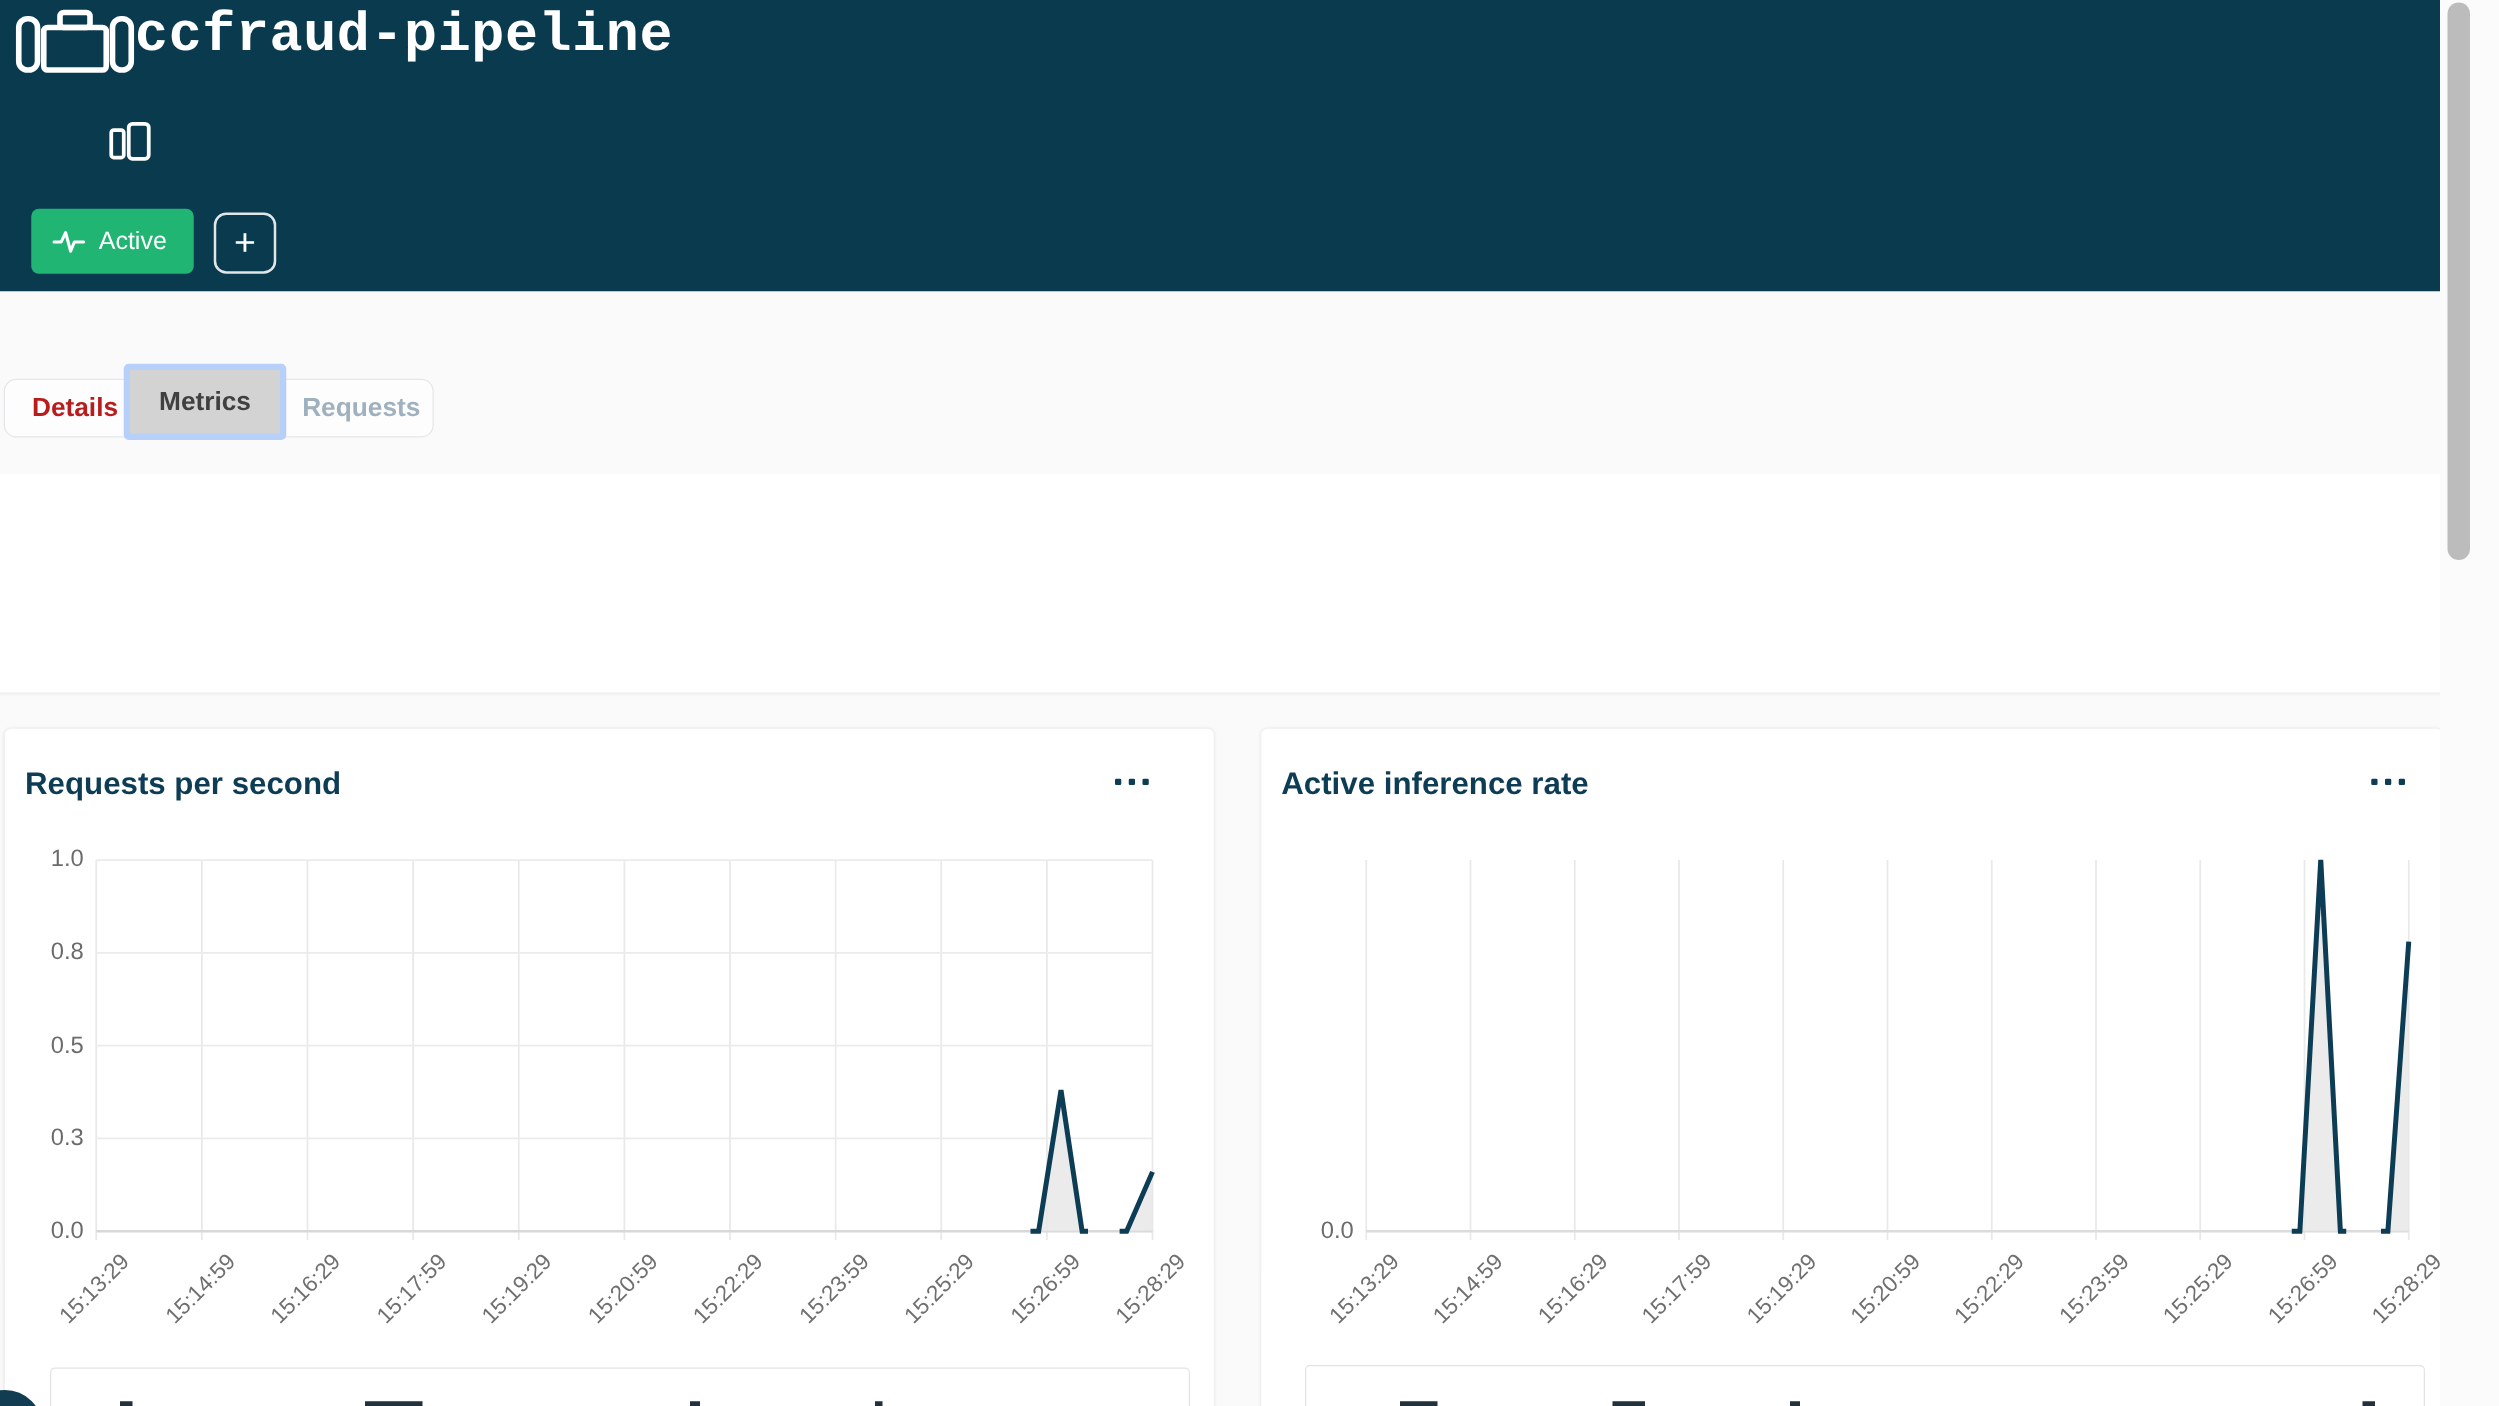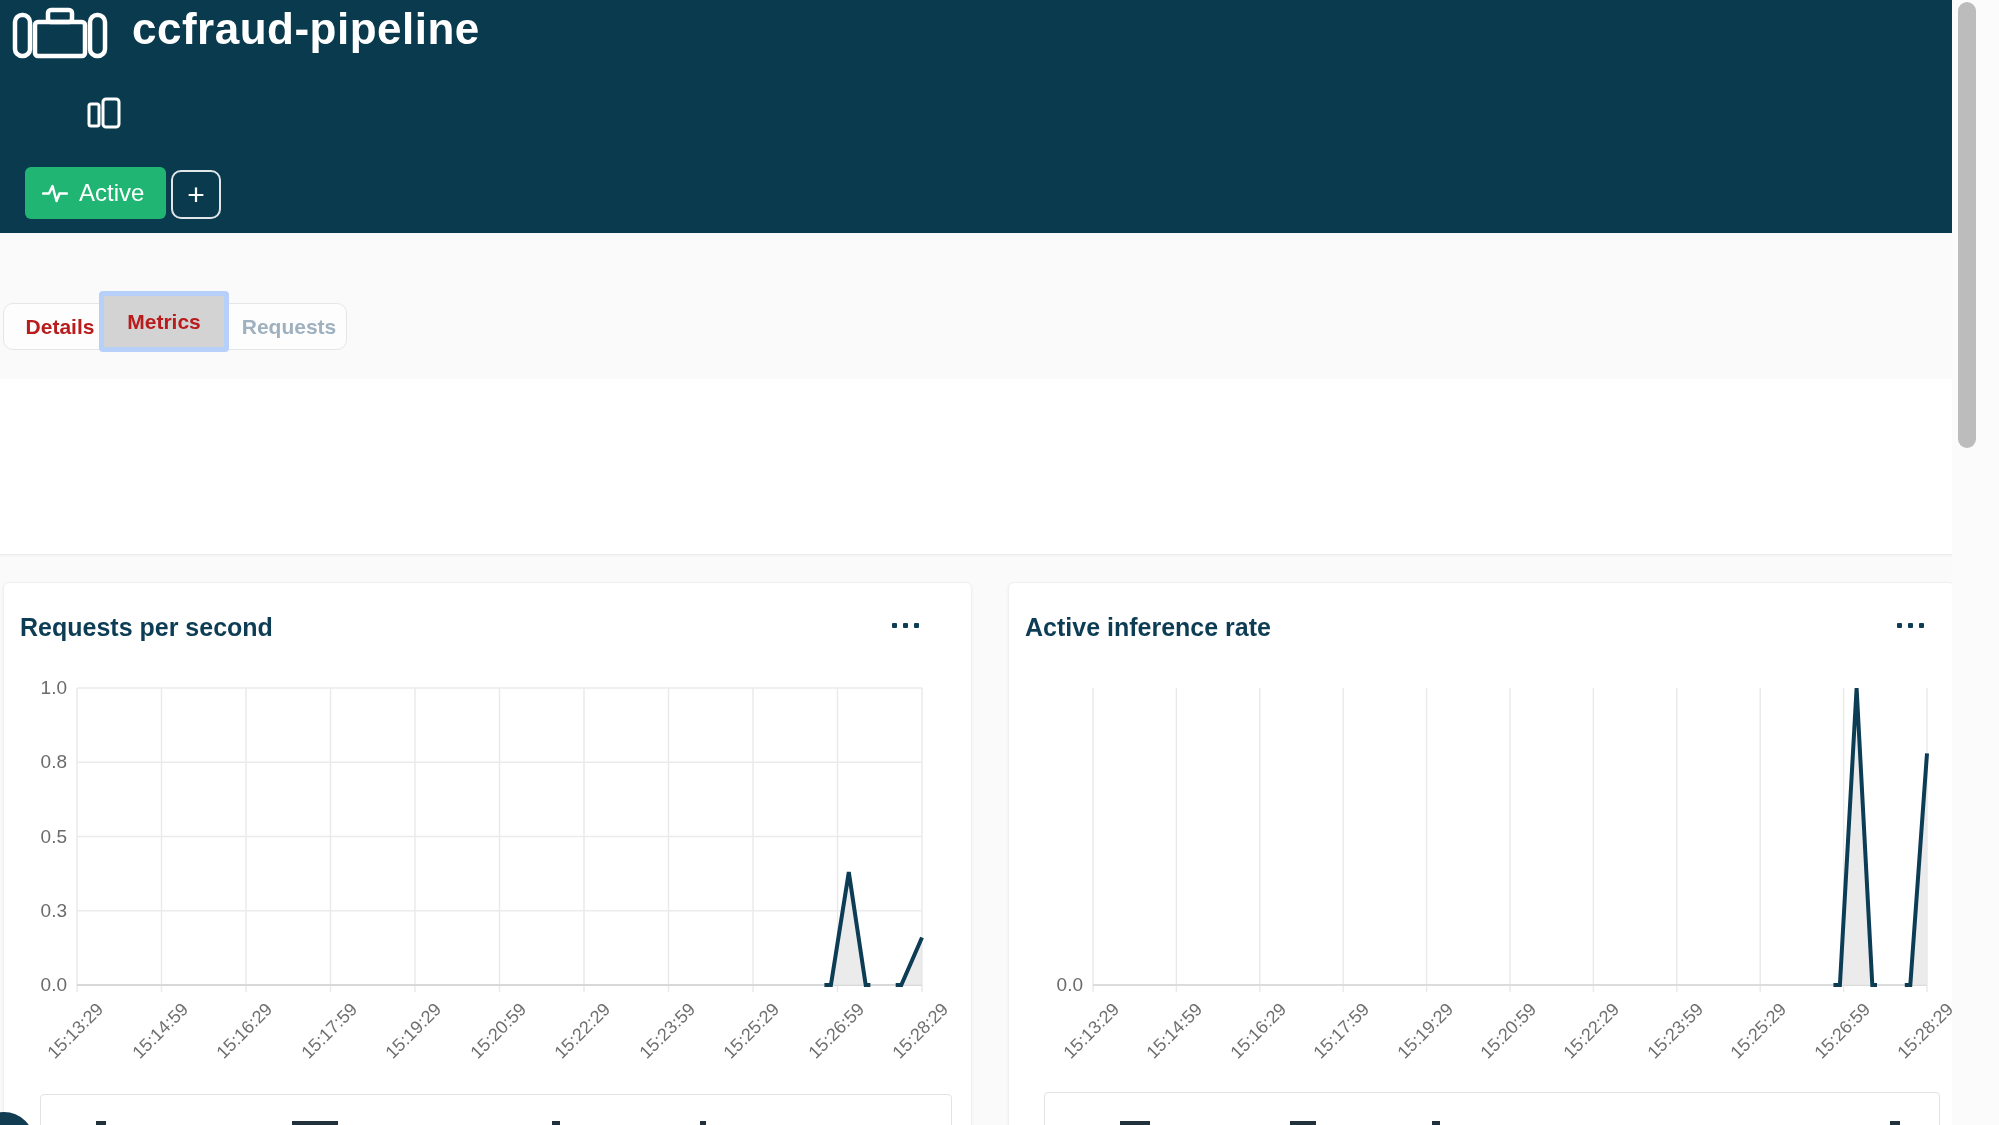--- a/index.html
+++ b/index.html
@@ -3,34 +3,34 @@
 <meta charset="utf-8">
 <style>
   * { margin:0; padding:0; box-sizing:border-box; }
   html,body { background:#fafafa; }
   body { font-family:"Liberation Sans", sans-serif; }
   #page { position:relative; width:1999px; height:1125px; overflow:hidden; background:#fafafa; }
   .abs { position:absolute; }
 
   
   #header { left:0; top:0; width:1952px; height:233px; background:#0a3a4e; }
-  #app-title { left:132px; top:0px; color:#ffffff; font-size:44px; font-weight:bold; line-height:58px; letter-spacing:0.5px; }
+  #app-title { left:108px; top:0px; color:#ffffff; font-size:44px; font-weight:bold; line-height:58px; letter-spacing:0.5px;font-family:Liberation Mono, monospace; }
   #pipe-icon { left:12px; top:7px; }
   #id-row { left:86px; top:94px; display:flex; align-items:center; gap:14px; }
   #id-text { color:#f3f7f9; font-size:30px; font-weight:400; letter-spacing:0.5px; }
   #status-badge { left:25px; top:167px; height:52px; background:#20b573; border-radius:6px; display:flex; align-items:center; gap:11px; padding:0 22px 0 17px; }
-  #status-label { color:#ffffff; font-size:24px; }
+  #status-label { color:#ffffff; font-size:20px; }
   #add-btn { left:171px; top:170px; width:50px; height:49px; border:2px solid rgba(255,255,255,0.88); border-radius:10px; color:#ffffff; font-size:30px; font-weight:300; text-align:center; line-height:44px; background:transparent; cursor:pointer; }
 
   
   #tabbar { left:3px; top:303px; width:344px; height:47px; background:#fdfdfd; border:1px solid #e4e7e9; border-radius:10px; }
   .tab { position:absolute; top:0; height:45px; display:flex; align-items:center; justify-content:center; font-size:21px; font-weight:600; color:#b91c1c; cursor:pointer; }
   #tab-details { left:0; width:112px; }
   #tab-analytics { left:228px; width:114px; color:#9fb0bf; cursor:default; }
-  #tab-metrics { left:99px; top:291px; width:130px; height:61px; background:#d3d3d3; border:5px solid #b7d0fa; border-radius:4px; display:flex; align-items:center; justify-content:center; font-size:21px; font-weight:600; color:#b91c1c; z-index:2; cursor:pointer; }
+  #tab-metrics { left:99px; top:291px; width:130px; height:61px; background:#d3d3d3; border:5px solid #b7d0fa; border-radius:4px; display:flex; align-items:center; justify-content:center; font-size:21px; font-weight:600; color:#404040; z-index:2; cursor:pointer; }
 
   
   #filter-panel { left:0; top:379px; width:1952px; height:176px; background:#ffffff; border-bottom:1px solid #ececec; box-shadow:0 1px 2px rgba(0,0,0,0.04); }
   #filter-heading { left:27px; top:408px; color:#0d3c55; font-size:25px; font-weight:bold; }
   #range-dd { left:25px; top:464px; width:288px; height:57px; background:#ffffff; border:1px solid #d7dbdf; border-radius:8px; box-shadow:0 1px 2px rgba(0,0,0,0.05); display:flex; align-items:center; justify-content:space-between; padding:0 24px 0 28px; cursor:pointer; }
   #range-dd-label { font-size:25px; font-weight:600; color:#30393f; }
 
   
   .card { background:#ffffff; border:1px solid #f0f0f0; border-radius:6px; box-shadow:0 1px 3px rgba(0,0,0,0.06); }
   #card-left  { left:3px;    top:582px; width:969px; height:600px; }

